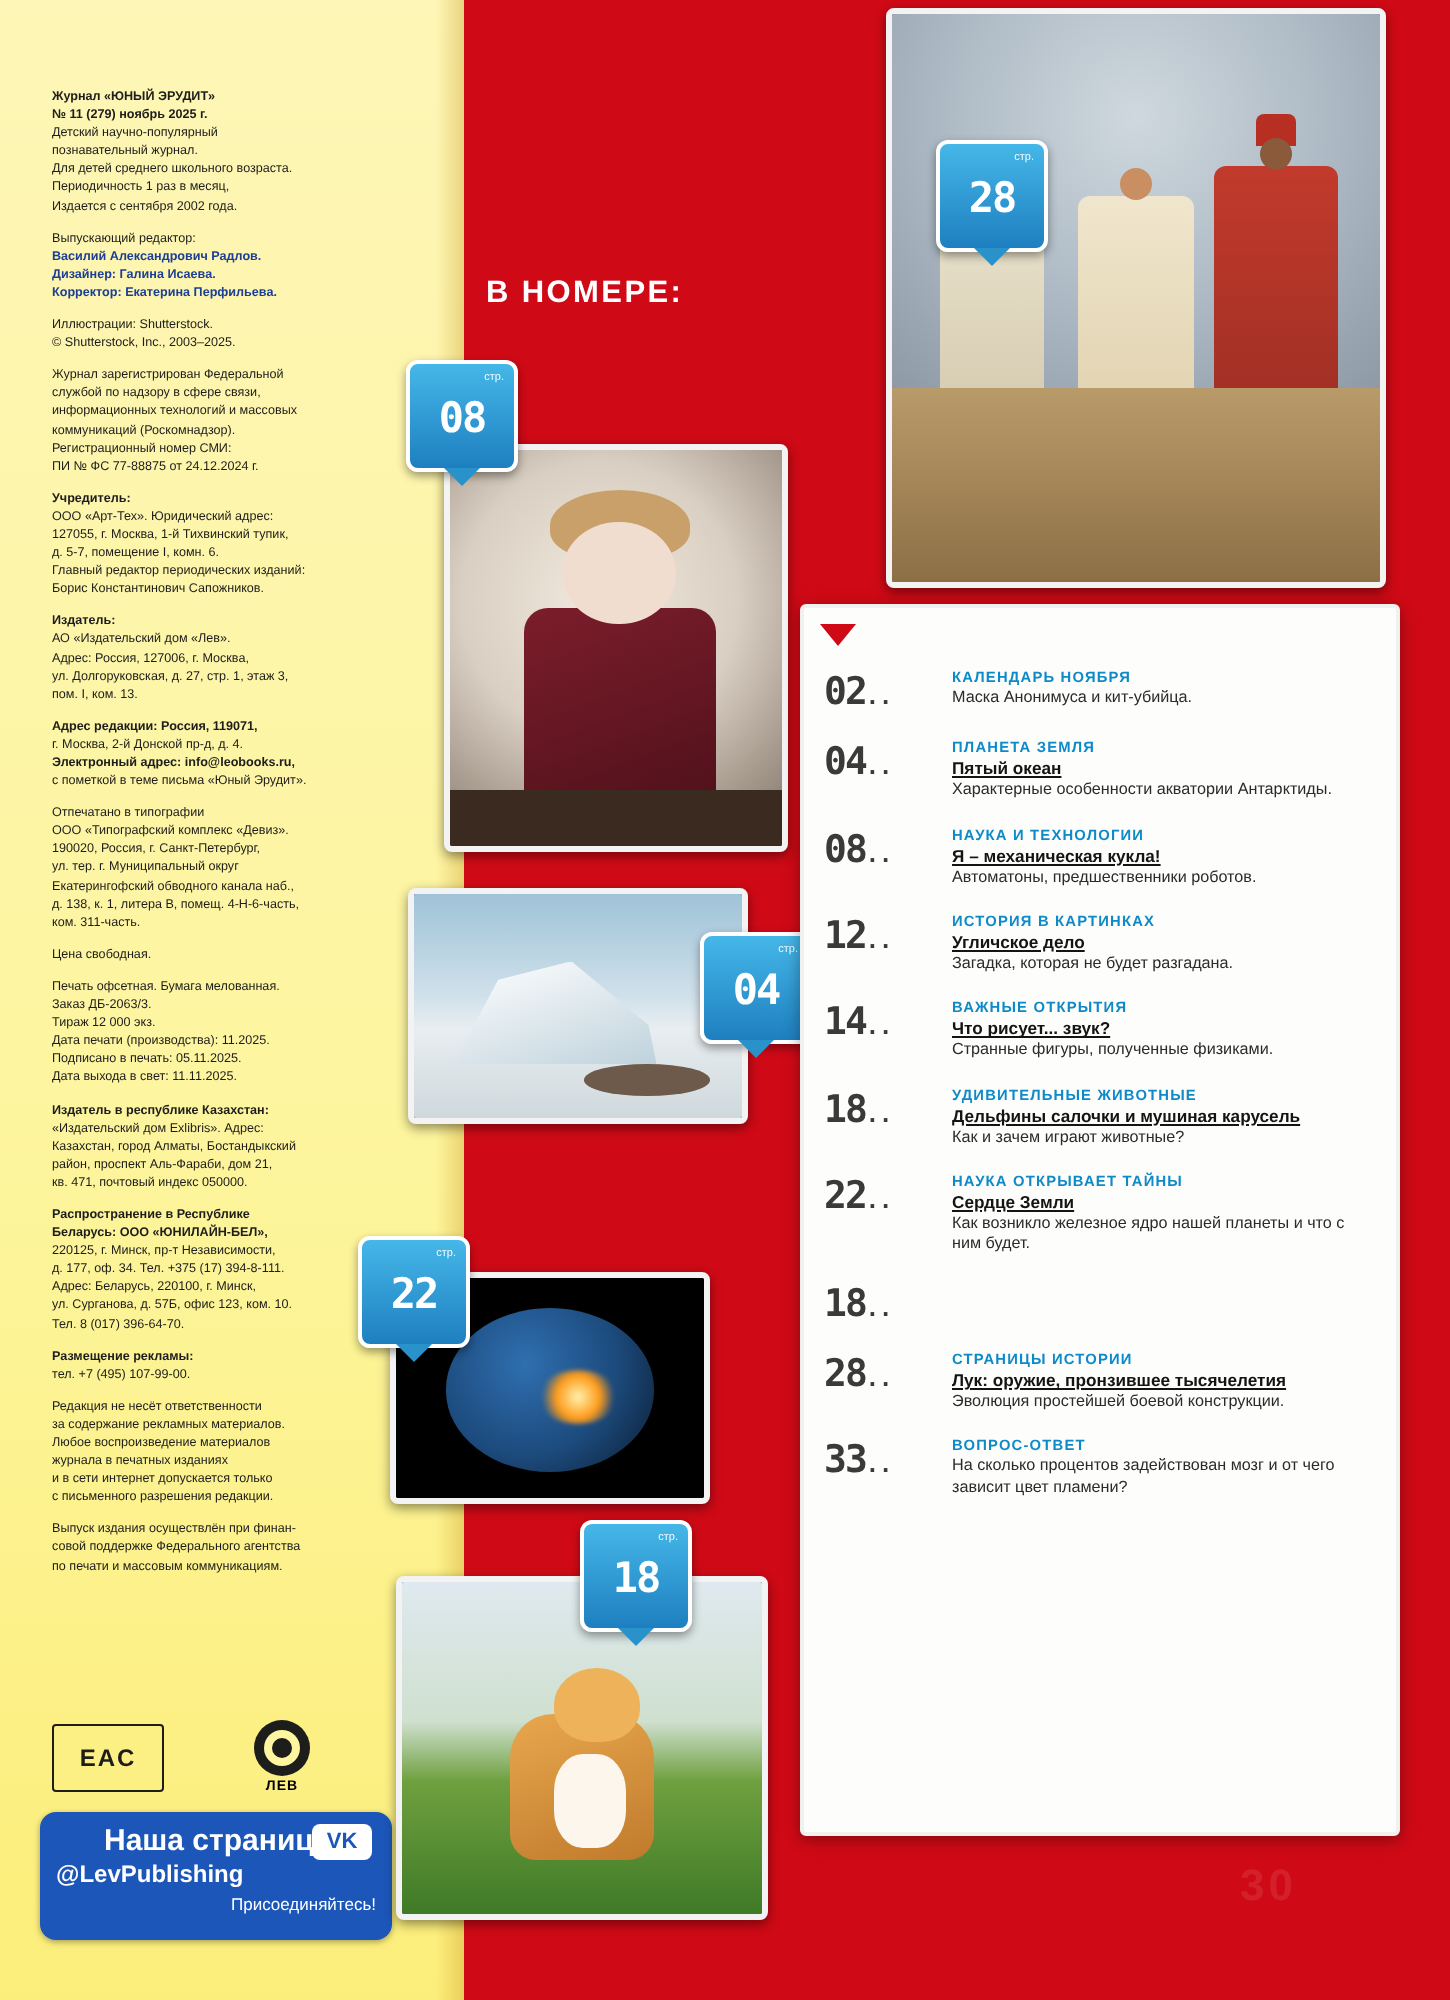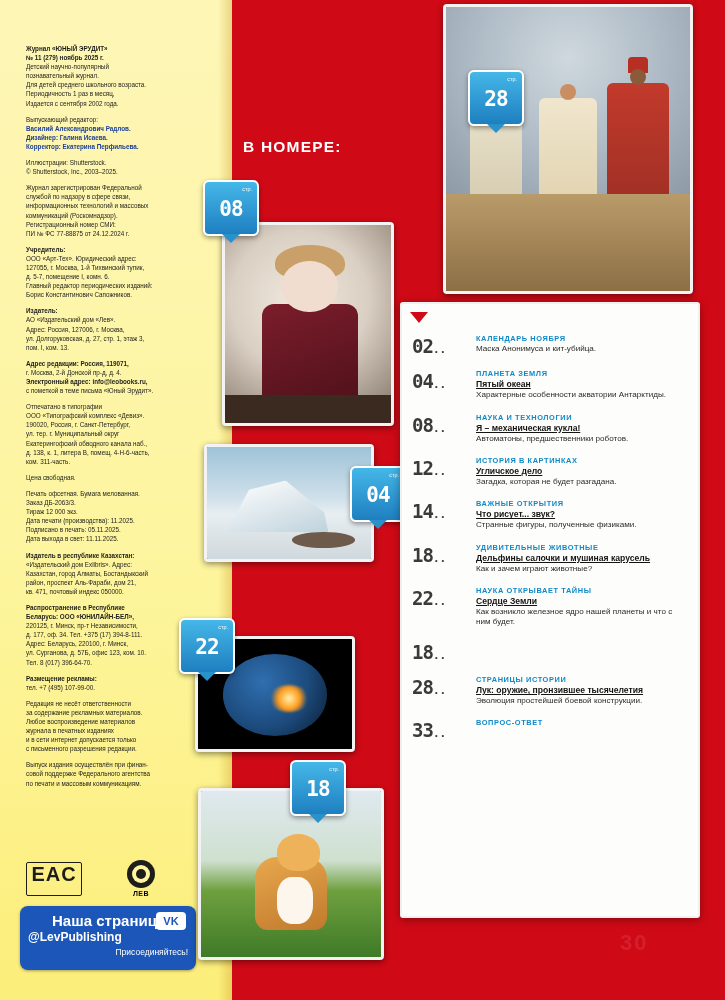--- a/index.html
+++ b/index.html
@@ -31,22 +31,22 @@
   }
   .imprint p { margin:0 0 7px 0; }
   .imprint .blue { color:#1b3f96; font-weight:bold; }
   .imprint .head { font-weight:bold; }
 
   
   .logos { position:absolute; left:26px; top:862px; width:182px; height:46px; }
   .eac {
     position:absolute; left:0; top:0; width:56px; height:34px;
     border:1.6px solid #1d1d1b; border-radius:2px;
-    display:flex; align-items:flex-start; justify-content:center;
-    font-size:20px; font-weight:bold; letter-spacing:1px; color:#1d1d1b;
+    display:flex; align-items:center; justify-content:center;
+    font-size:12px; font-weight:bold; letter-spacing:1px; color:#1d1d1b;
   }
   .lev { position:absolute; left:88px; top:-2px; width:54px; text-align:center; }
   .lev .sun {
     width:28px; height:28px; margin:0 auto; border-radius:50%;
     background:#1d1d1b;
     position:relative;
   }
   .lev .sun::before{
     content:""; position:absolute; inset:5px; border-radius:50%; background:#fdf59f;
   }
@@ -422,18 +422,19 @@
           <div class="toc-body">
             <div class="toc-rub">СТРАНИЦЫ ИСТОРИИ</div>
             <div class="toc-title">Лук: оружие, пронзившее тысячелетия</div>
             <div class="toc-desc">Эволюция простейшей боевой конструкции.</div>
           </div>
         </div>
         <div class="toc-row">
           <div class="toc-pg"><span>33</span><span class="dots">..</span></div>
           <div class="toc-body">
             <div class="toc-rub">ВОПРОС-ОТВЕТ</div>
+            <div class="toc-desc">На сколько процентов задействован мозг и от чего зависит цвет пламени?</div>
           </div>
         </div>
       </div>
   </div>
 
 </div>
 
 </body></html>

